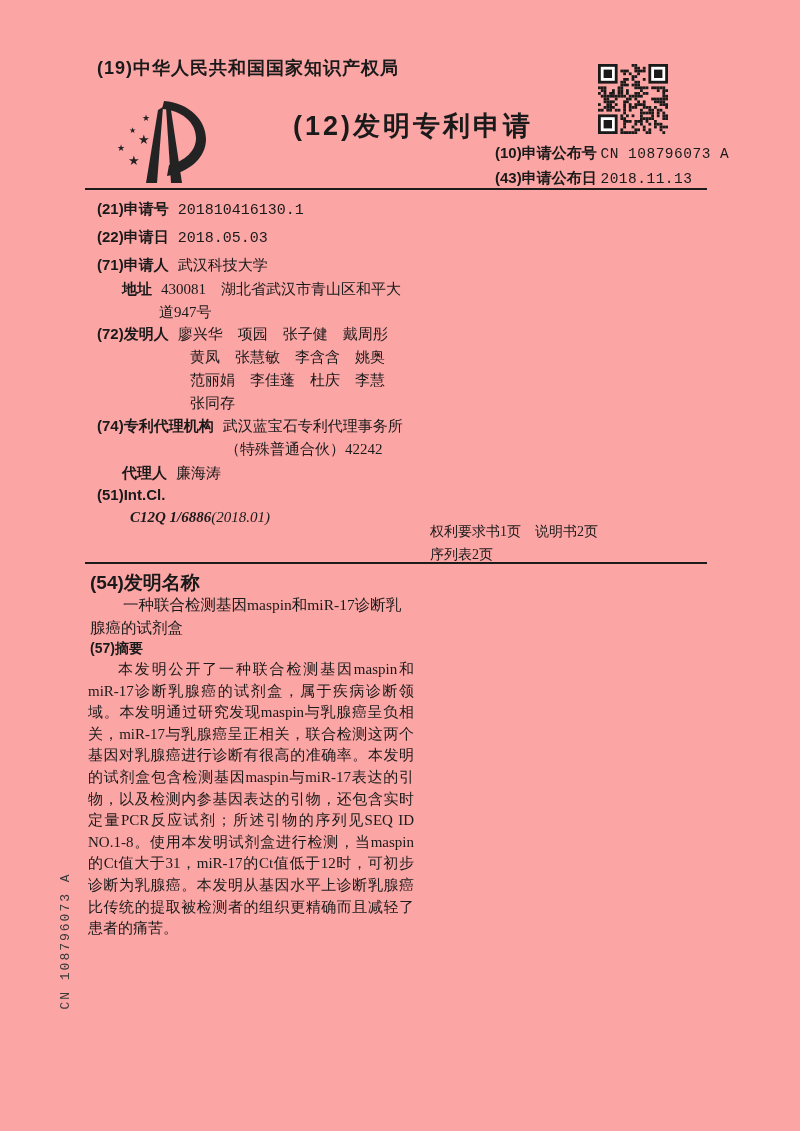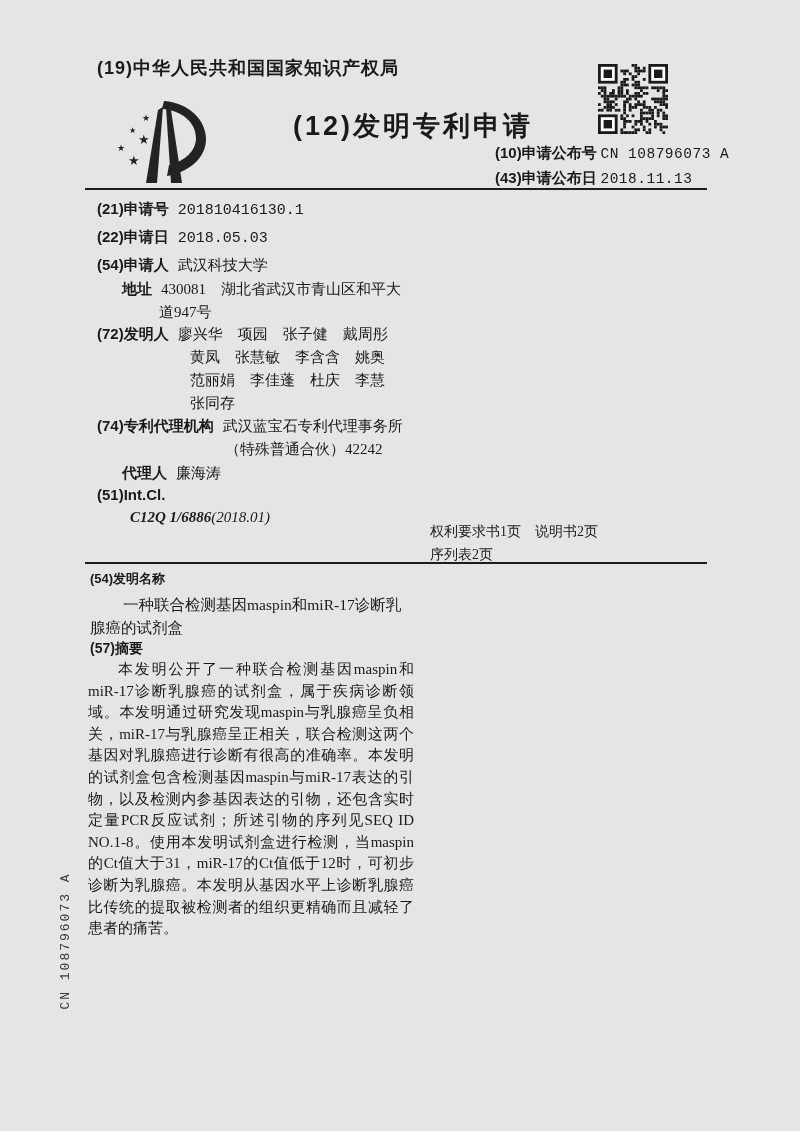--- a/index.html
+++ b/index.html
@@ -1,18 +1,18 @@
 <!DOCTYPE html>
 <html><head>
 <meta charset="utf-8">
 <style>
   html,body { margin:0; padding:0; background:#ffffff; }
   .page {
     position:relative; width:800px; height:1131px; margin:0 auto;
-    background:#e5e5e5; color:#1a1a1a;
+    background:#fca5a5; color:#1a1a1a;
     font-family:"Liberation Serif","DejaVu Serif",serif;
     overflow:hidden;
   }
   .abs { position:absolute; }
   .lbl { font-weight:700; font-family:"Liberation Sans","DejaVu Sans",sans-serif; }
   .mono { font-family:"Liberation Mono","DejaVu Sans Mono",monospace; }
 
   .office { left:97px; top:56px; font-size:18px; font-weight:700;
             font-family:"Liberation Sans","DejaVu Sans",sans-serif; letter-spacing:1px; }
   .doc-type { left:293px; top:108px; font-size:27px; font-weight:700;
@@ -40,21 +40,21 @@
   .g74 { left:97px; top:414px; }
   .g74 .cont { margin-left:128px; }
   .g74 .agent { margin-left:25px; }
   .g51 { left:97px; top:483px; }
   .g51 .ipc { margin-left:33px; font-style:italic; font-weight:700; }
   .g51 .ipc .yr { font-weight:400; }
 
   .pages-info { left:430px; top:520px; width:280px; text-align:left;
                 font-size:14px; line-height:23px; }
 
-  .sec54 { left:90px; top:570px; font-size:13px; }
+  .sec54 { left:90px; top:570px; font-size:19px; }
   .title-text { left:90px; top:593px; font-size:15.5px; line-height:23px; }
   .title-text .t1 { display:block; margin-left:33px; }
   .title-text .t2 { display:block; }
 
   .sec57 { left:90px; top:640px; font-size:14px; }
   .abstract { left:88px; top:659px; width:326px; font-size:15px; line-height:21.6px;
               text-align:justify; text-indent:2em; }
 
   .side-num { left:58px; top:1012px; width:142px;
               transform:rotate(-90deg); transform-origin:0 0;
@@ -317,21 +317,21 @@
   <div class="abs fields g21">
     <span class="lbl">(21)申请号</span><span class="gap"></span><span class="mono">201810416130.1</span>
   </div>
 
   <div class="abs fields g22">
     <span class="lbl">(22)申请日</span><span class="gap"></span><span class="mono">2018.05.03</span>
   </div>
 
   <div class="abs fields g71">
     <div>
-      <span class="lbl">(54)申请人</span><span class="gap"></span><span>武汉科技大学</span>
+      <span class="lbl">(71)申请人</span><span class="gap"></span><span>武汉科技大学</span>
     </div>
     <div class="addr1">
       <span class="lbl">地址</span><span class="gap"></span><span>430081　湖北省武汉市青山区和平大</span>
     </div>
     <div class="addr2">道947号</div>
   </div>
 
   <div class="abs fields g72">
     <div>
       <span class="lbl">(72)发明人</span><span class="gap"></span><span>廖兴华　项园　张子健　戴周彤</span>

